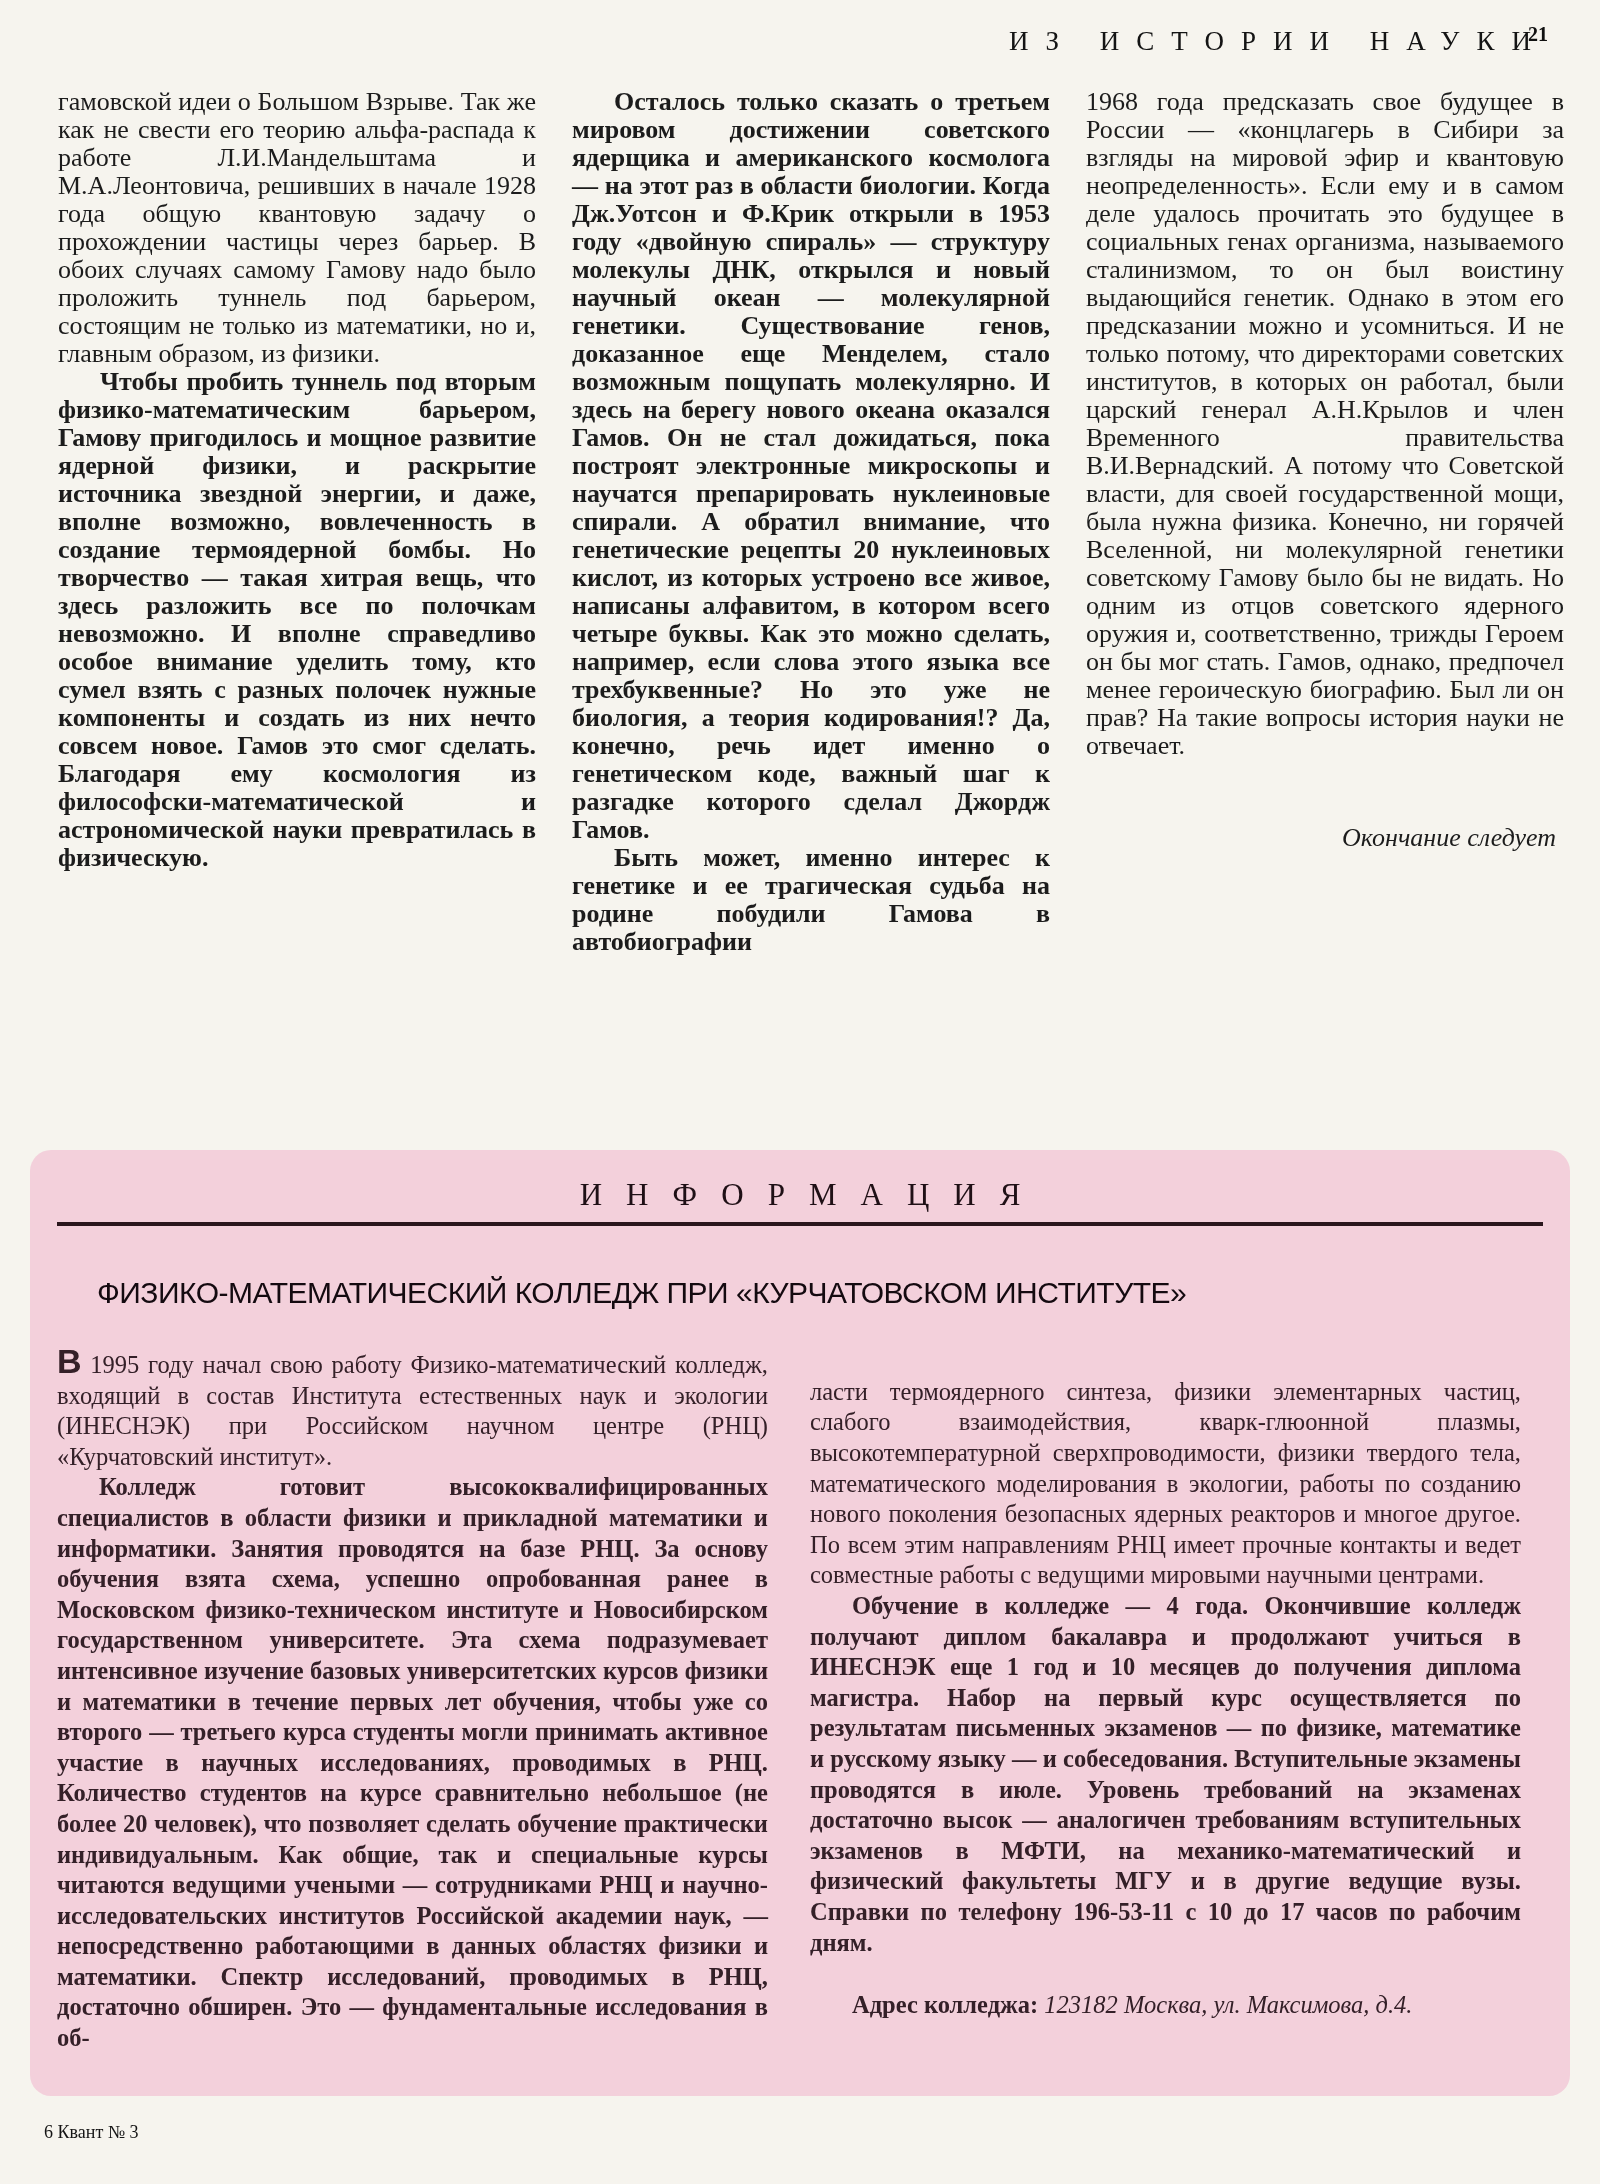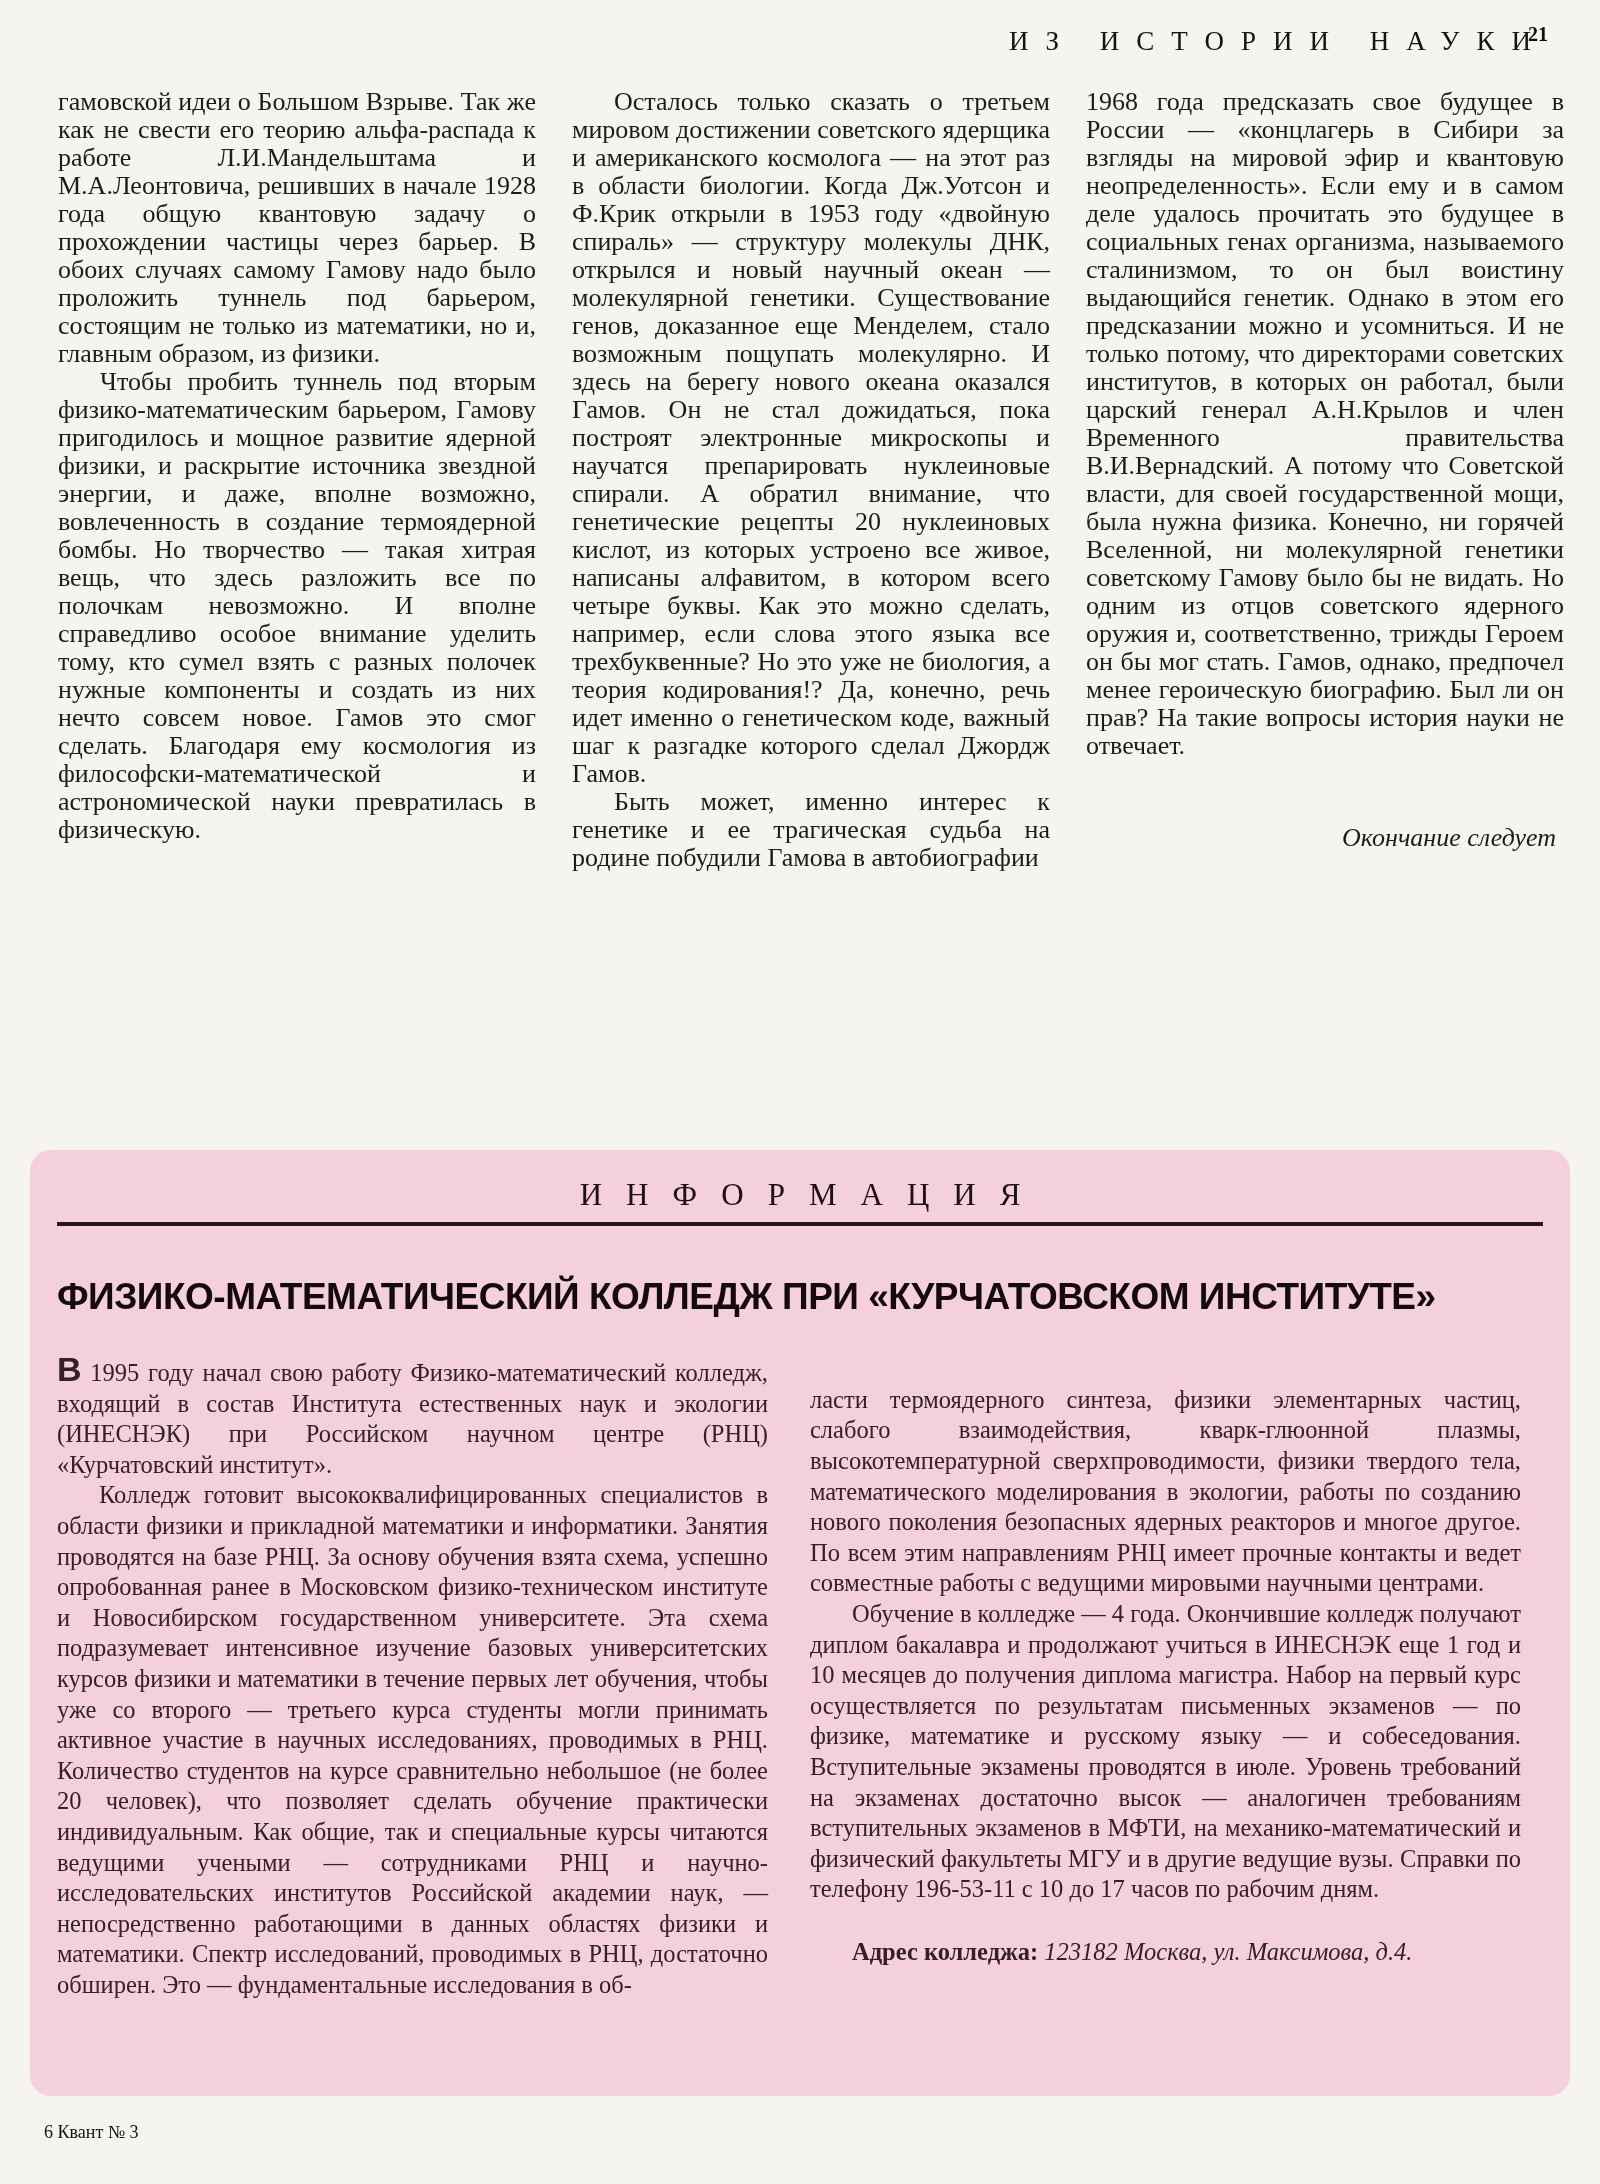--- a/index.html
+++ b/index.html
@@ -16,37 +16,37 @@
   .page-number{
     position:absolute;right:0;top:-3px;font-size:20px;font-weight:bold;color:#101010;
   }
   .article{
     position:absolute;top:88px;left:58px;width:1506px;
     display:flex;gap:36px;text-align:justify;
     font-size:26px;line-height:28px;
   }
   .col{width:478px;}
   p{margin:0;}
-  .ind{text-indent:42px;}
+  .ind{text-indent:42px;font-weight:bold;}
   .signoff{
     margin-top:64px;text-align:right;font-style:italic;
     padding-right:8px;font-size:26px;
   }
   .info-box{
     position:absolute;top:1150px;left:30px;width:1540px;height:946px;
     background:#f3d0db;color:#342028;padding:0 27px;box-sizing:border-box;border-radius:21px;
   }
   .info-header{
     margin-top:27px;text-align:center;font-size:31px;
     letter-spacing:24px;text-indent:24px;color:#1f1016;font-weight:500;
   }
   .info-rule{margin-top:9px;height:4px;background:#2a161d;}
   .info-title{
-    margin-top:50px;font-family:"Liberation Sans",sans-serif;font-weight:bold;
-    font-size:37px;letter-spacing:-0.5px;color:#140a10;
+    margin-top:50px;font-family:"Liberation Sans",sans-serif;font-weight:normal;
+    font-size:30px;letter-spacing:-0.5px;color:#140a10;margin-left:40px;
   }
   .info-cols{
     margin-top:34px;display:flex;gap:42px;
     font-size:24.5px;line-height:30.6px;text-align:justify;align-items:center;
   }
   .info-col{width:711px;}
   .lead-initial{
     font-family:"Liberation Sans",sans-serif;font-size:34px;
     font-weight:bold;line-height:1;
   }

